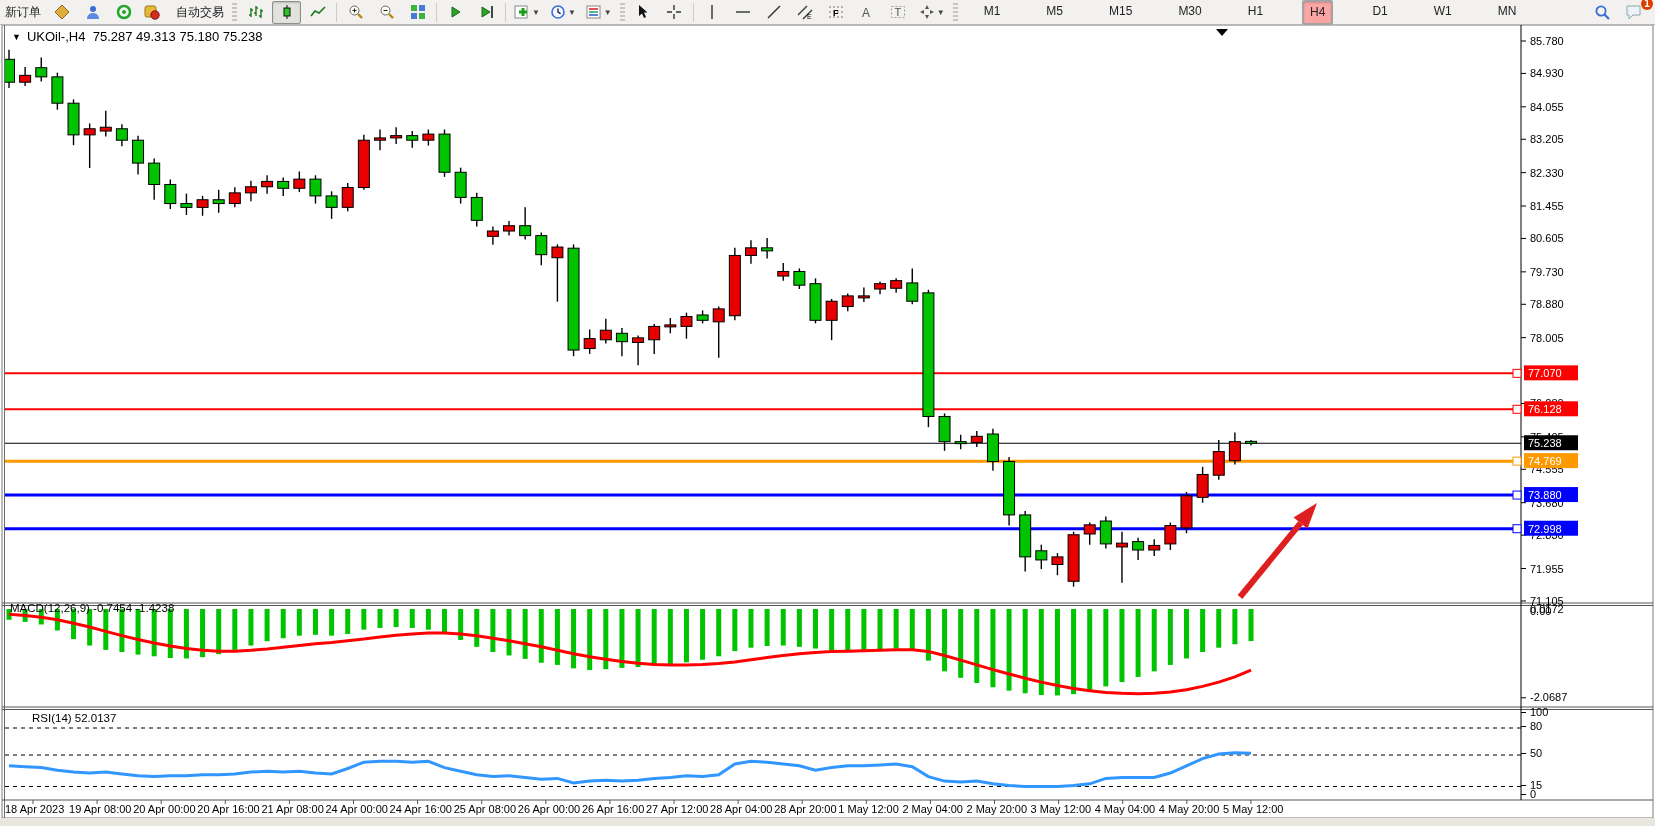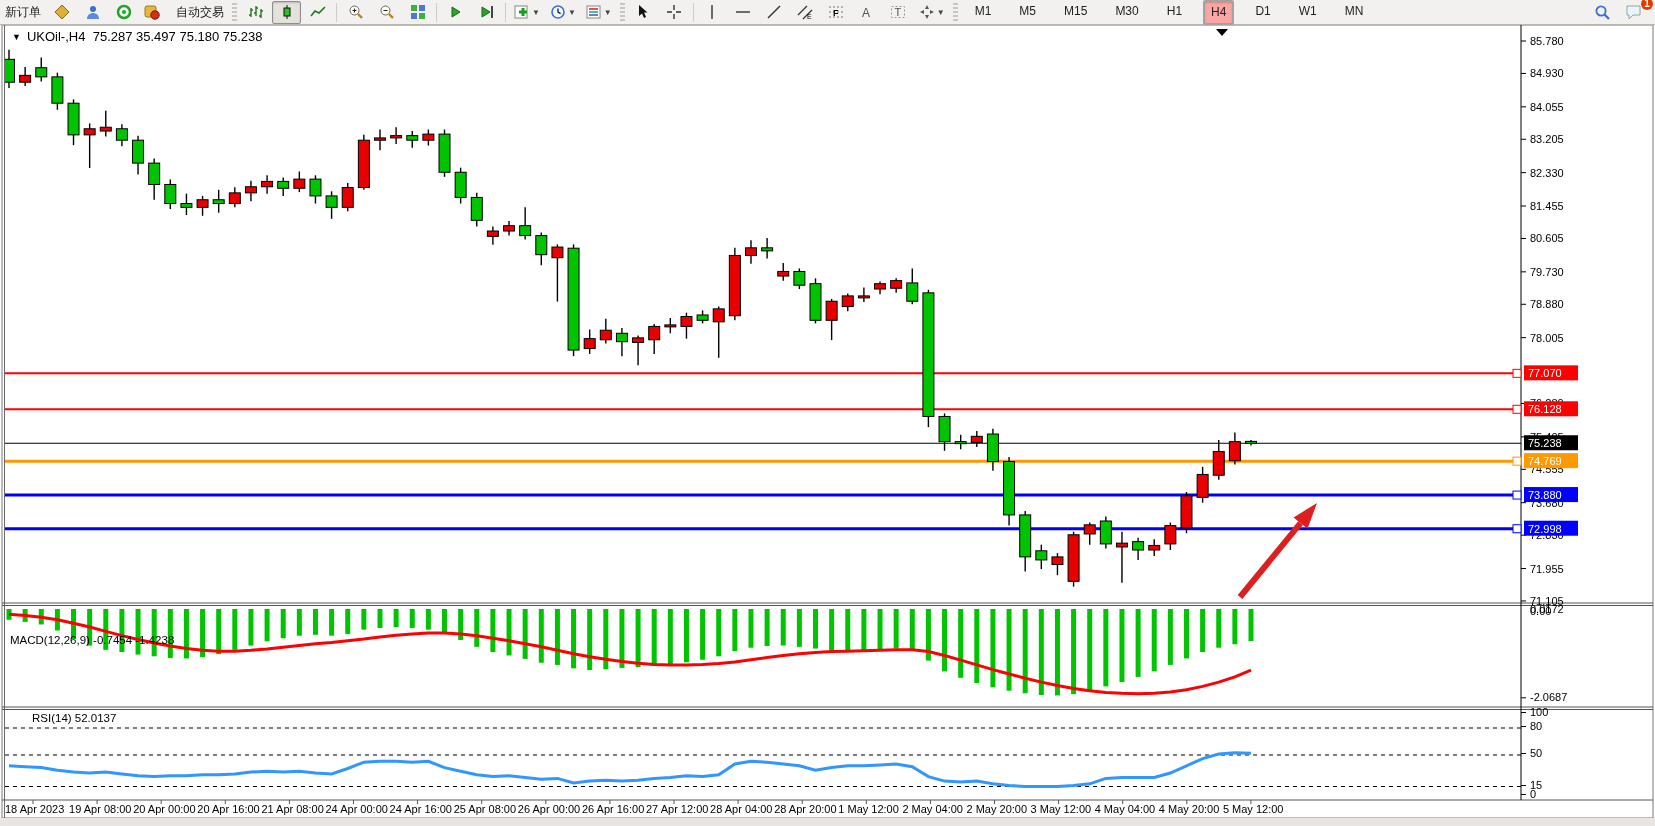--- a/index.html
+++ b/index.html
@@ -11,21 +11,21 @@
     border-bottom:1px solid #b9b6b0;display:flex;align-items:center;box-sizing:border-box;z-index:5;}
   .tb-btn{height:21px;min-width:21px;display:flex;align-items:center;justify-content:center;
     padding:0 3px;margin:0 1px;border:1px solid transparent;border-radius:2px;cursor:default;
     font-size:12px;color:#1a1a1a;white-space:nowrap;}
   .tb-btn.pressed{border:1px solid #8f8f8f;background:#e4e2dd;box-shadow:inset 0 1px 2px rgba(0,0,0,.18);}
   .tb-label{margin-left:16px;}
   .grip{width:5px;height:19px;margin:0 3px;
     background:repeating-linear-gradient(to bottom,#c9c6c0 0 2px,transparent 2px 4px);}
   .sepline{width:1px;height:19px;background:#cfccc6;margin:0 3px;}
   .dd{font-size:8px;color:#444;margin-left:2px;}
-  .tf-btn{height:21px;padding:0 6px;margin:0 7px;border:1px solid transparent;border-radius:2px;
+  .tf-btn{height:21px;padding:0 6px;margin:0 16px;border:1px solid transparent;border-radius:2px;
     font-size:12px;color:#222;display:flex;align-items:center;}
   .tf-btn.active{border:2px solid #a3a3a3;background:#fca5a5;box-shadow:inset 0 1px 2px rgba(0,0,0,.18);}
   .tb-right{margin-left:auto;display:flex;align-items:center;margin-right:6px;}
   .badge{position:absolute;top:-4px;right:-6px;background:#e03c00;color:#fff;border-radius:8px;
     font-size:10px;line-height:12px;min-width:12px;text-align:center;font-weight:bold;}
   .chat-wrap{position:relative;}
 
   
   #chart-svg{position:absolute;left:0;top:0;}
   .chart-title{position:absolute;left:12px;top:29px;font-size:13px;color:#000;z-index:3;}
@@ -619,17 +619,17 @@
         <text x="1094.6999999999998" y="813" font-size="11px" font-family="Liberation Sans, DejaVu Sans, sans-serif" fill="#000">4 May 04:00</text>
         <line x1="1186.8" y1="800" x2="1186.8" y2="804" stroke="#555"></line>
         <text x="1158.8" y="813" font-size="11px" font-family="Liberation Sans, DejaVu Sans, sans-serif" fill="#000">4 May 20:00</text>
         <line x1="1250.8999999999999" y1="800" x2="1250.8999999999999" y2="804" stroke="#555"></line>
         <text x="1222.8999999999999" y="813" font-size="11px" font-family="Liberation Sans, DejaVu Sans, sans-serif" fill="#000">5 May 12:00</text>
       </g>
       <rect x="0" y="818" width="1655" height="8" fill="#e9e6e0"></rect>
     </svg>
 
   <div class="chart-title">
-    <span class="tri">▼</span><span>UKOil-,H4</span>&nbsp;&nbsp;<span>75.287 35.497 75.180 75.238</span>
+    <span class="tri">▼</span><span>UKOil-,H4</span>&nbsp;&nbsp;<span>75.287 49.313 75.180 75.238</span>
   </div>
-  <div class="panel-label" style="left:10px;top:634px;">MACD(12,26,9) -0.7454 -1.4238</div>
+  <div class="panel-label" style="left:10px;top:602px;">MACD(12,26,9) -0.7454 -1.4238</div>
   <div class="panel-label" style="left:10px;top:712px;padding-left:22px;">RSI(14) 52.0137</div>
 </div>
 
 </body></html>

